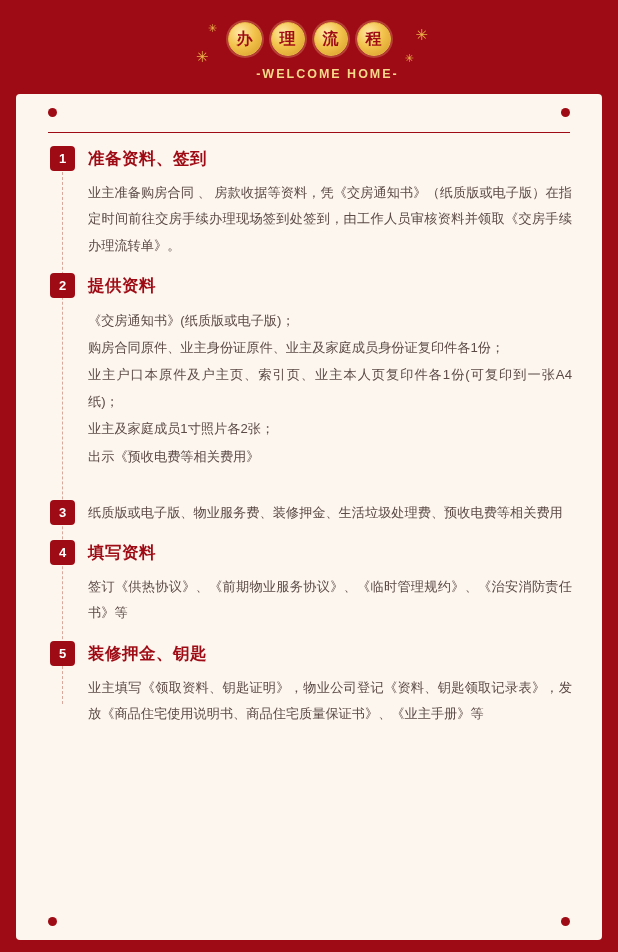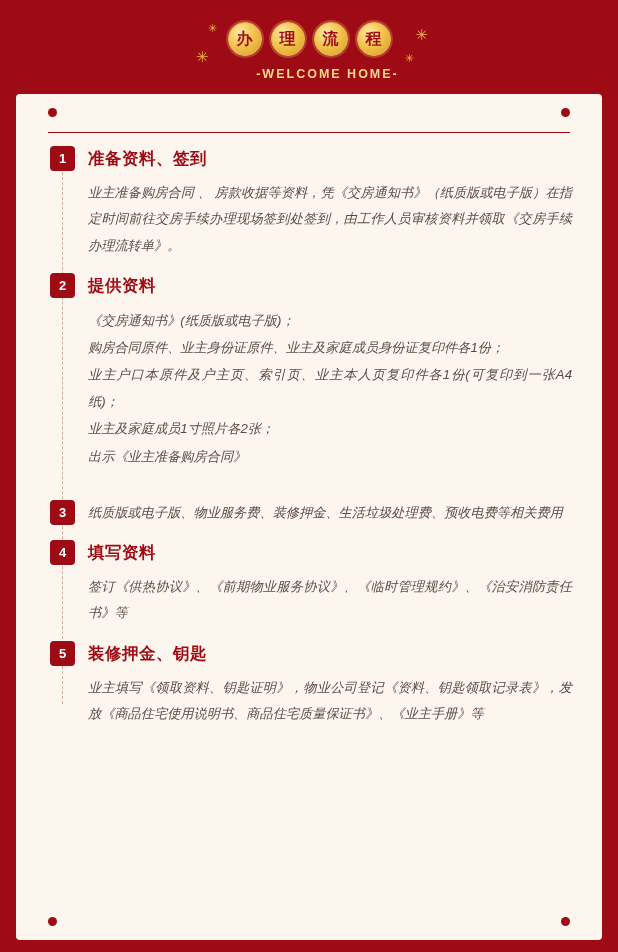--- a/index.html
+++ b/index.html
@@ -132,21 +132,20 @@
     color: #9e0b14;
     font-size: 16.5px;
     font-weight: bold;
     letter-spacing: .5px;
   }
   .para {
     color: #5c4a46;
     font-size: 13.2px;
     line-height: 2.0;
     text-align: justify;
-    font-style: italic;
   }
   .para.tight { line-height: 2.05; }
   .list .para { margin-bottom: 0; }
   .s1 { margin-bottom: 14px; }
   .s2 { margin-bottom: 30px; }
   .s3 { margin-bottom: 14px; }
   .s4 { margin-bottom: 14px; }
   .s5 { margin-bottom: 0; }
 </style>
 </head>
@@ -197,21 +196,21 @@
       <div class="step s2">
         <span class="badge">2</span>
         <div class="step-head">
           <span class="step-title">提供资料</span>
         </div>
         <div class="list">
           <p class="para tight">《交房通知书》(纸质版或电子版)；</p>
           <p class="para tight">购房合同原件、业主身份证原件、业主及家庭成员身份证复印件各1份；</p>
           <p class="para tight">业主户口本原件及户主页、索引页、业主本人页复印件各1份(可复印到一张A4 纸)；</p>
           <p class="para tight">业主及家庭成员1寸照片各2张；</p>
-          <p class="para tight">出示《业主准备购房合同》</p>
+          <p class="para tight">出示《预收电费等相关费用》</p>
         </div>
       </div>
 
       <div class="step s3">
         <span class="badge">3</span>
         <p class="para">纸质版或电子版、物业服务费、装修押金、生活垃圾处理费、预收电费等相关费用</p>
       </div>
 
       <div class="step s4">
         <span class="badge">4</span>

